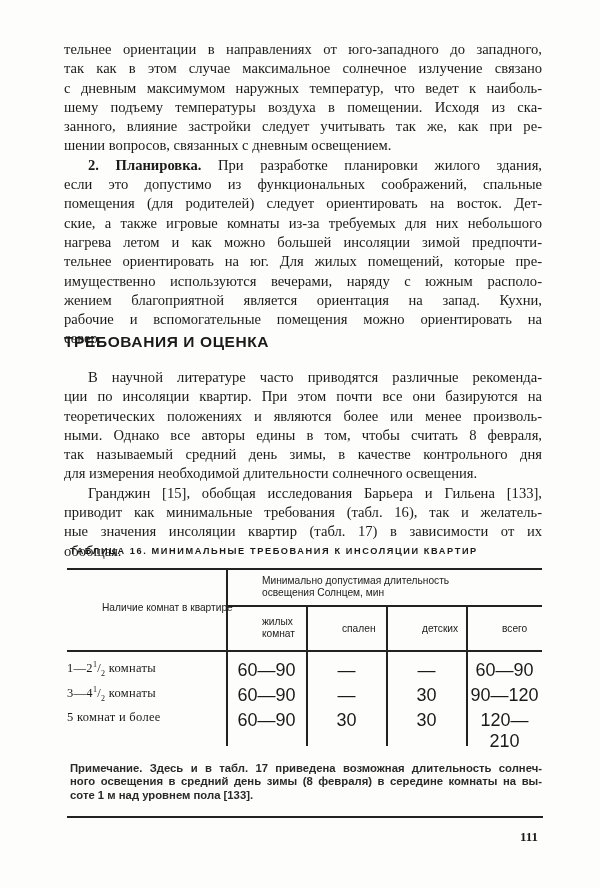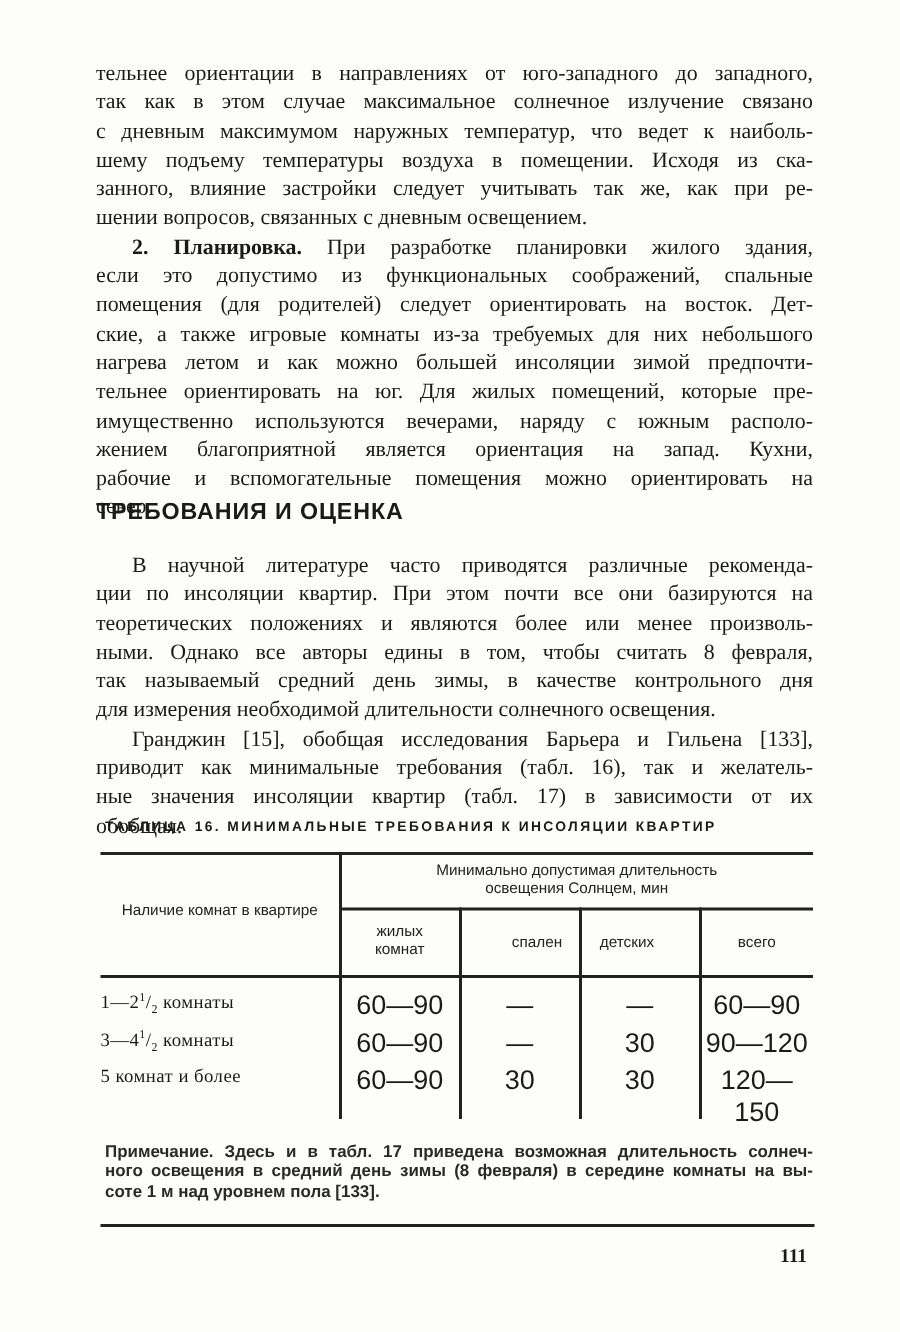--- a/index.html
+++ b/index.html
@@ -18,21 +18,21 @@
       letter-spacing: 0.6px; margin: 0; position: absolute; left: 64px; top: 333px;
     }
     .caption {
       position: absolute; left: 70px; top: 546px; width: 470px;
       font-family: "Liberation Sans", sans-serif; font-weight: bold; font-size: 9.2px;
       letter-spacing: 1.6px; white-space: nowrap;
     }
     .tbl { position: absolute; left: 67px; top: 568px; width: 475px; height: 178px; font-family: "Liberation Sans", sans-serif; }
     .rule { position: absolute; height: 1.5px; background: #222; }
     .vline { position: absolute; width: 1.5px; background: #222; }
-    .cell { position: absolute; font-size: 10.2px; text-align: center; color: #222; }
+    .cell { position: absolute; font-size: 10.2px; color: #222; padding-left: 35px; }
     .num { font-family: "Liberation Sans", sans-serif; font-size: 18px; position: absolute; text-align: center; }
     .rowlabel { position: absolute; left: 0; font-family: "Liberation Serif", serif; font-size: 12.5px; letter-spacing: 0.3px; }
     .note {
       position: absolute; left: 70px; top: 762px; width: 472px;
       font-family: "Liberation Sans", sans-serif; font-size: 11.3px; line-height: 13.4px; font-weight: bold;
       color: #2a2a2a;
     }
     .note .ln { display: block; text-align: justify; text-align-last: justify; white-space: nowrap; }
     .note .ln.last { text-align-last: left; }
     .bottom-rule { position: absolute; left: 67px; top: 816px; width: 476px; height: 1.5px; background: #222; }
@@ -118,21 +118,21 @@
   <div class="rowlabel" style="top:117px;"><span>3—4</span><sup>1</sup>/<sub>2</sub><span> комнаты</span></div>
   <div class="num" style="left:160px;top:117px;width:79px;">60—90</div>
   <div class="num" style="left:240px;top:117px;width:79px;">—</div>
   <div class="num" style="left:320px;top:117px;width:79px;">30</div>
   <div class="num" style="left:400px;top:117px;width:75px;">90—120</div>
 
   <div class="rowlabel" style="top:142px;">5 комнат и более</div>
   <div class="num" style="left:160px;top:142px;width:79px;">60—90</div>
   <div class="num" style="left:240px;top:142px;width:79px;">30</div>
   <div class="num" style="left:320px;top:142px;width:79px;">30</div>
-  <div class="num" style="left:400px;top:142px;width:75px;">120—150</div>
+  <div class="num" style="left:400px;top:142px;width:75px;">120—210</div>
 </div>
 
 <div class="note">
   <span class="ln">Примечание. Здесь и в табл. 17 приведена возможная длительность солнеч-</span>
   <span class="ln">ного освещения в средний день зимы (8 февраля) в середине комнаты на вы-</span>
   <span class="ln last">соте 1 м над уровнем пола [133].</span>
 </div>
 
 <div class="bottom-rule"></div>
 <div class="pagenum">111</div>

